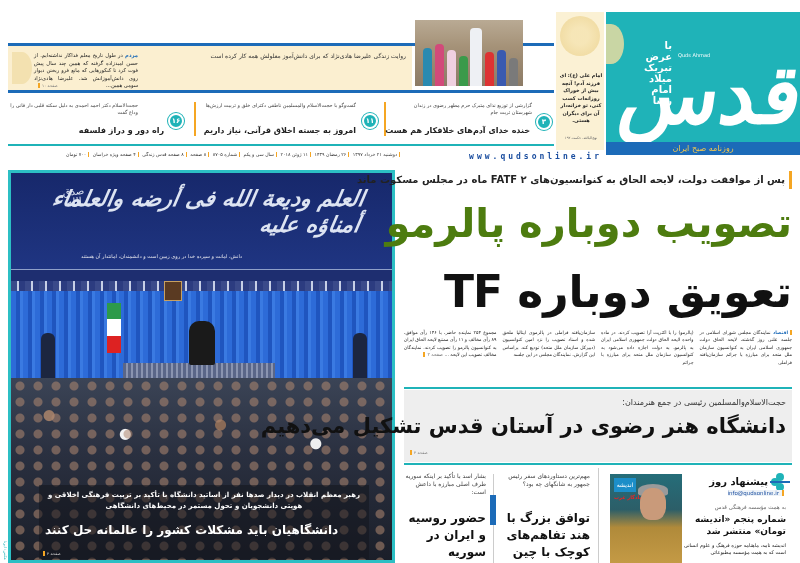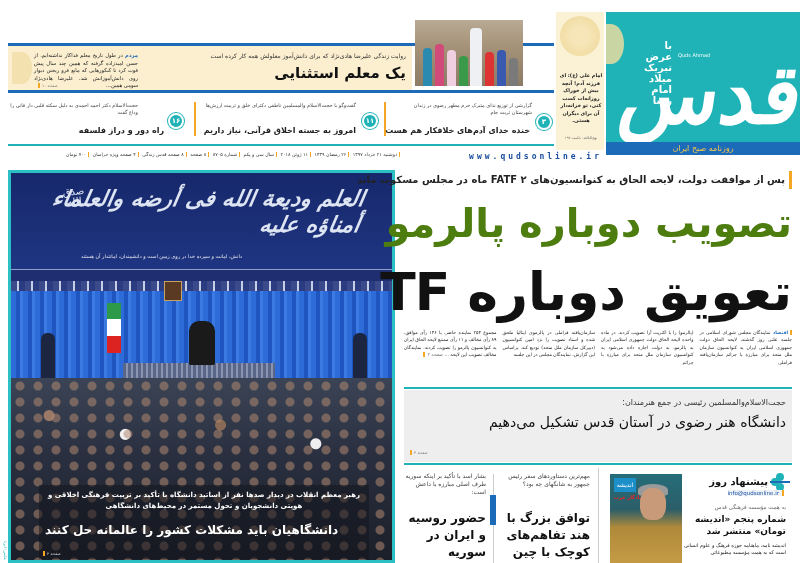--- a/index.html
+++ b/index.html
@@ -68,31 +68,31 @@
   .crowd-dots { position: absolute; left: 0; top: 205px; width: 381px; height: 188px; background-image: radial-gradient(circle, #b08870 0 4px, transparent 5px); background-size: 18px 16px; opacity: .55; }
   .caption { position: absolute; left: 28px; top: 312px; width: 330px; height: 74px; background: rgba(20,22,30,.55); }
   .caption .lead { position: absolute; right: 6px; top: 5px; width: 318px; font-size: 7px; line-height: 11px; color: #fff; font-weight: bold; text-align: center; }
   .caption .head { position: absolute; right: 6px; top: 38px; width: 318px; font-size: 12px; color: #fff; font-weight: bold; text-align: left; white-space: nowrap; }
   .caption .page { position: absolute; left: 4px; top: 66px; font-size: 4px; color: #ddd; border-left: 2px solid #f5a623; padding-left: 2px; }
   .photo-credit { left: 0; top: 520px; width: 8px; height: 40px; font-size: 4px; color: #1fb3b8; writing-mode: vertical-rl; }
 
   
   .lead-kicker { left: 400px; top: 171px; width: 392px; height: 18px; font-size: 10px; font-weight: bold; color: #222; text-align: right; border-right: 3px solid #f5a623; padding-right: 4px; line-height: 18px; white-space: nowrap; }
   .headline1 { left: 400px; top: 198px; width: 392px; font-size: 40px; line-height: 50px; font-weight: bold; color: #4d7c0f; text-align: right; white-space: nowrap; letter-spacing: -1px; }
-  .headline2 { left: 400px; top: 267px; width: 392px; font-size: 52px; line-height: 50px; font-weight: bold; color: #111; text-align: right; white-space: nowrap; letter-spacing: -1px; }
+  .headline2 { left: 400px; top: 267px; width: 392px; font-size: 44px; line-height: 50px; font-weight: bold; color: #111; text-align: right; white-space: nowrap; letter-spacing: -1px; }
   .body-cols { left: 404px; top: 329px; width: 388px; height: 52px; display: flex; flex-direction: row; gap: 6px; }
   .body-cols .col { flex: 1; font-size: 4.6px; line-height: 7.4px; color: #222; text-align: justify; }
   .body-cols .sec { color: #1c6bb8; font-weight: bold; border-right: 2px solid #f5a623; padding-right: 2px; }
   .body-cols .pg { color: #777; border-left: 2px solid #f5a623; padding-left: 2px; }
   .cyanline2 { left: 404px; top: 387px; width: 388px; height: 2px; background: #1fb3b8; }
 
   
   .story2 { left: 404px; top: 390px; width: 388px; height: 72px; background: #eeeeee; }
   .story2 .kicker { position: absolute; right: 6px; top: 8px; font-size: 8px; color: #333; }
-  .story2 .title { position: absolute; right: 6px; top: 24px; font-size: 14px; font-weight: normal; color: #111; white-space: nowrap; }
+  .story2 .title { position: absolute; right: 6px; top: 24px; font-size: 21px; font-weight: bold; color: #111; white-space: nowrap; }
   .story2 .page { position: absolute; left: 6px; top: 60px; font-size: 4px; color: #777; border-left: 2px solid #f5a623; padding-left: 2px; }
   .cyanline3 { left: 404px; top: 463px; width: 388px; height: 2px; background: #1fb3b8; }
 
   
   .b-col { top: 468px; height: 95px; }
   .b-col .kicker { position: absolute; right: 4px; top: 4px; font-size: 6px; line-height: 8px; color: #444; text-align: right; }
   .b-col .title { position: absolute; right: 4px; top: 42px; font-size: 12px; line-height: 17px; font-weight: bold; color: #111; text-align: right; }
   .b-syria { left: 404px; width: 86px; }
   .b-china { left: 498px; width: 96px; }
   .vdiv { left: 493px; top: 474px; width: 1px; height: 89px; background: #cccccc; }
@@ -133,21 +133,20 @@
 <div class="abs teaser1">
   <div class="orn"></div>
   <div class="text">
     <span class="kicker">مردم</span>
     <span>در طول تاریخ معلم فداکار نداشته‌ایم. از حسن امیدزاده گرفته که همین چند سال پیش فوت کرد تا کنکورهایی که مانع فرو ریختن دیوار روی دانش‌آموزانش شد. علیرضا هادی‌نژاد سومی همین...</span>
   </div>
   <div class="page">صفحه ۱۰</div>
 </div>
 <div class="abs teaser2">
   <div class="kicker">روایت زندگی علیرضا هادی‌نژاد که برای دانش‌آموز معلولش همه کار کرده است</div>
-  <div class="title">یک معلم استثنایی</div>
 </div>
 <div class="abs photo-kids">
   <div class="k" style="left:8px;height:38px;background:#2a8ab0"></div>
   <div class="k" style="left:20px;height:42px;background:#d24a7a"></div>
   <div class="k" style="left:32px;height:36px;background:#f0d0e0"></div>
   <div class="k" style="left:44px;height:30px;background:#3a9a4a"></div>
   <div class="k" style="left:55px;height:58px;background:#eef0f4;width:12px"></div>
   <div class="k" style="left:70px;height:34px;background:#d33"></div>
   <div class="k" style="left:82px;height:36px;background:#3a5ab0"></div>
   <div class="k" style="left:94px;height:28px;background:#7a7a7a"></div>

